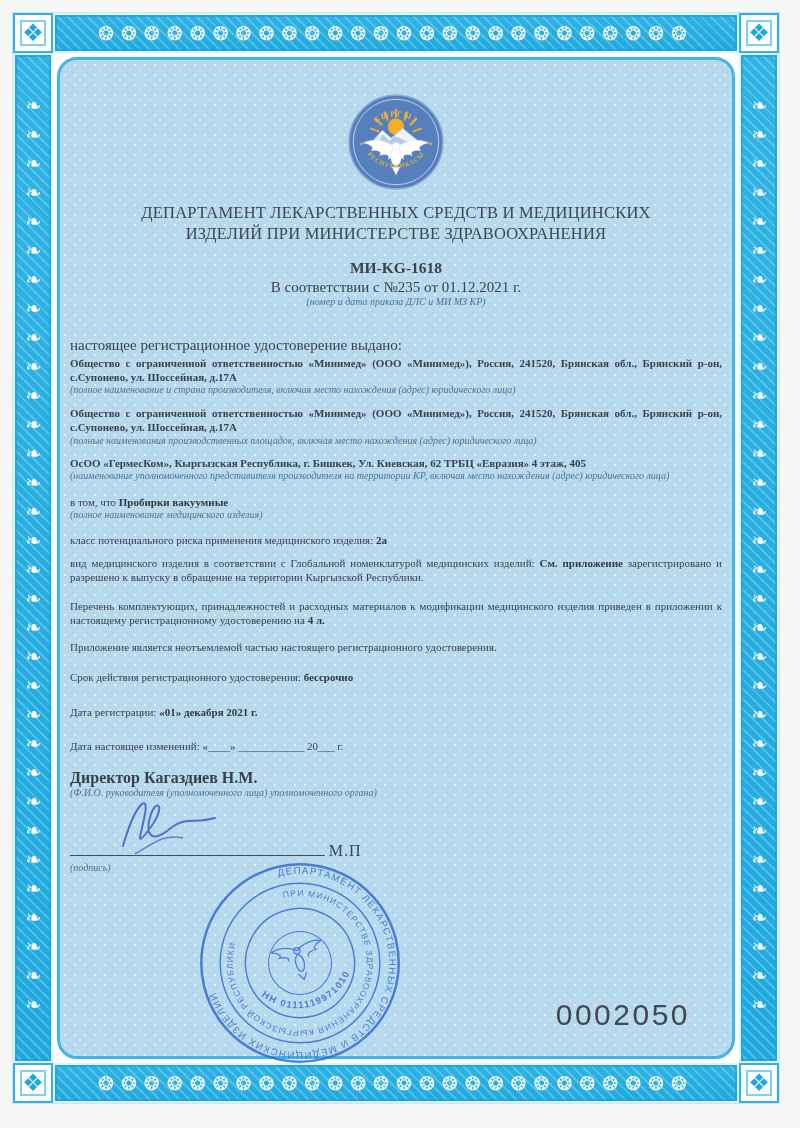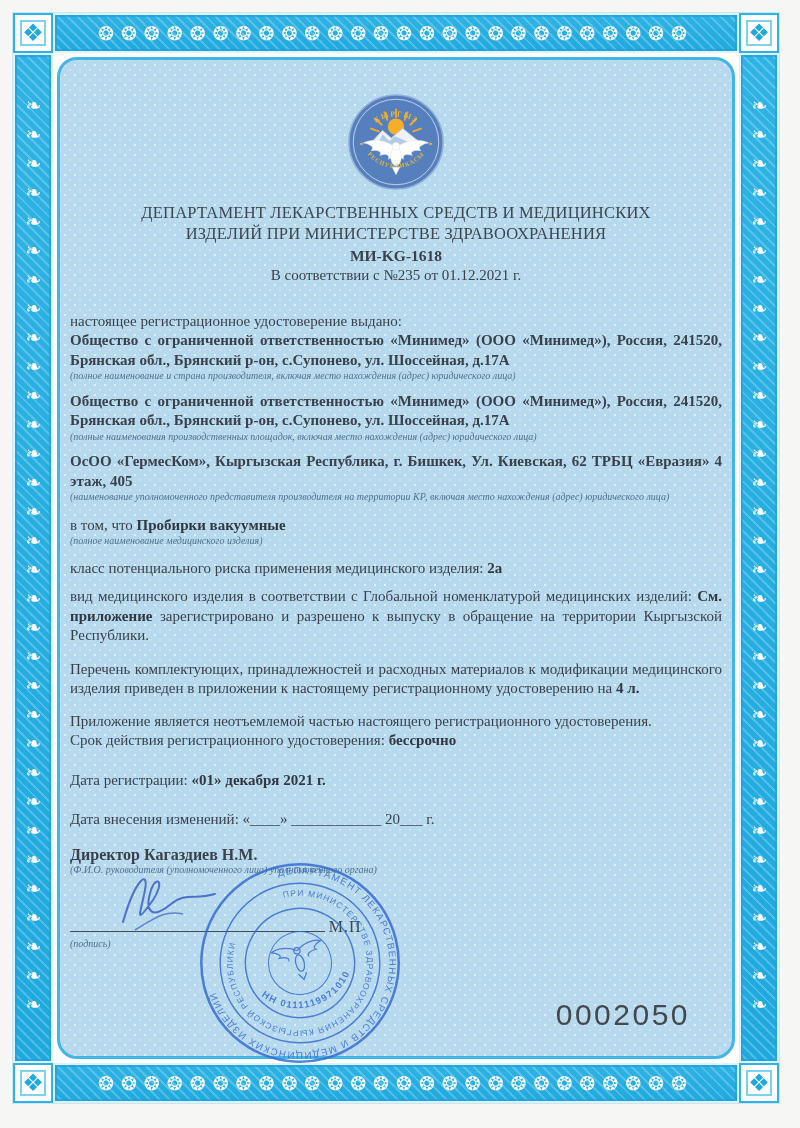--- a/index.html
+++ b/index.html
@@ -53,26 +53,26 @@
     background-position:0 0, 5px 5px;
     padding:32px 8px 0 8px;
     color:#39424b;
   }
   .center { text-align:center; }
   
   .emblem-wrap { display:flex; justify-content:center; margin-bottom:10px; }
   
   .dept { font-weight:normal; font-size:16.5px; line-height:1.3; color:#3d474f; letter-spacing:.2px; }
   .title-main { margin-top:14px; font-weight:bold; font-size:16.5px; letter-spacing:.4px; }
-  .title-num  { font-weight:bold; font-size:15.5px; margin-top:2px; }
+  .title-num  { font-weight:bold; font-size:15.5px; margin-top:14px; }
   .title-acc  { font-size:15px; margin-top:2px; }
   .note { font-style:italic; font-size:10px; color:#50708e; line-height:1.25; }
   
   .bodytext { padding:0 2px; }
-  .p { font-size:15px; line-height:1.3; text-align:justify; margin-top:9px; }
+  .p { font-size:11px; line-height:1.3; text-align:justify; margin-top:9px; }
   .p b { color:#303841; }
   .pn { margin-top:0; }
   .first-label { margin-top:28px; font-size:15px; }
   .serif-bold { font-weight:bold; }
   
   .sig-block { margin-top:16px; position:relative; }
   .sig-director { font-weight:bold; font-size:16px; }
   .sig-line-row { margin-top:42px; font-size:15px; position:relative; }
   .sig-underline { display:inline-block; width:255px; border-bottom:1.3px solid #434c55; }
   .sig-mp { font-size:16px; letter-spacing:1px; color:#3d474f; }
@@ -148,20 +148,21 @@
       </svg>
     </div>
 
     <div class="center dept">
       <div>ДЕПАРТАМЕНТ ЛЕКАРСТВЕННЫХ СРЕДСТВ И МЕДИЦИНСКИХ</div>
       <div>ИЗДЕЛИЙ ПРИ МИНИСТЕРСТВЕ ЗДРАВООХРАНЕНИЯ</div>
     </div>
 
     <div class="center title-num">МИ-KG-1618</div>
     <div class="center title-acc">В соответствии с №235 от 01.12.2021 г.</div>
+    <div class="center note">(номер и дата приказа ДЛС и МИ МЗ КР)</div>
 
     <div class="bodytext">
       <div class="p first-label">настоящее регистрационное удостоверение выдано:</div>
 
       <div class="p pn serif-bold">Общество с ограниченной ответственностью «Минимед» (ООО «Минимед»), Россия, 241520, Брянская обл., Брянский р-он, с.Супонево, ул. Шоссейная, д.17А</div>
       <div class="note">(полное наименование и страна производителя, включая место нахождения (адрес) юридического лица)</div>
 
       <div class="p serif-bold">Общество с ограниченной ответственностью «Минимед» (ООО «Минимед»), Россия, 241520, Брянская обл., Брянский р-он, с.Супонево, ул. Шоссейная, д.17А</div>
       <div class="note">(полные наименования производственных площадок, включая место нахождения (адрес) юридического лица)</div>
 
@@ -172,25 +173,25 @@
       <div class="note">(полное наименование медицинского изделия)</div>
 
       <div class="p" style="margin-top:11px"><span>класс потенциального риска применения медицинского изделия: </span><b>2а</b></div>
 
       <div class="p"><span>вид медицинского изделия в соответствии с Глобальной номенклатурой медицинских изделий: </span><b>См. приложение</b><span> зарегистрировано и разрешено к выпуску в обращение на территории Кыргызской Республики.</span></div>
 
       <div class="p" style="margin-top:14px"><span>Перечень комплектующих, принадлежностей и расходных материалов к модификации медицинского изделия приведен в приложении к настоящему регистрационному удостоверению на </span><b>4 л.</b></div>
 
       <div class="p" style="margin-top:13px">Приложение является неотъемлемой частью настоящего регистрационного удостоверения.</div>
 
-      <div class="p" style="margin-top:0"><span>Срок действия регистрационного удостоверения: </span><b>бессрочно</b></div>
+      <div class="p" style="margin-top:16px"><span>Срок действия регистрационного удостоверения: </span><b>бессрочно</b></div>
 
       <div class="p" style="margin-top:20px"><span>Дата регистрации: </span><b>«01» декабря 2021 г.</b></div>
 
-      <div class="p" style="margin-top:20px">Дата внесения изменений: «____» ____________ 20___ г.</div>
+      <div class="p" style="margin-top:20px">Дата настоящее изменений: «____» ____________ 20___ г.</div>
 
       <div class="sig-block">
         <div class="sig-director">Директор Кагаздиев Н.М.</div>
         <div class="note">(Ф.И.О. руководителя (уполномоченного лица) уполномоченного органа)</div>
         <div class="sig-line-row">
           <svg class="signature-svg" width="200" height="80" viewBox="0 0 200 80">
             <path d="M18,62 C30,20 44,8 40,30 C36,52 28,68 48,40 C60,22 52,14 46,30 C40,48 44,62 66,44 C80,32 90,40 110,34" fill="none" stroke="#3c5ec2" stroke-width="2" stroke-linecap="round" opacity=".85"></path>
             <path d="M30,70 C50,58 60,50 78,54" fill="none" stroke="#3c5ec2" stroke-width="1.6" opacity=".7"></path>
           </svg>
           <span class="sig-underline"></span>

